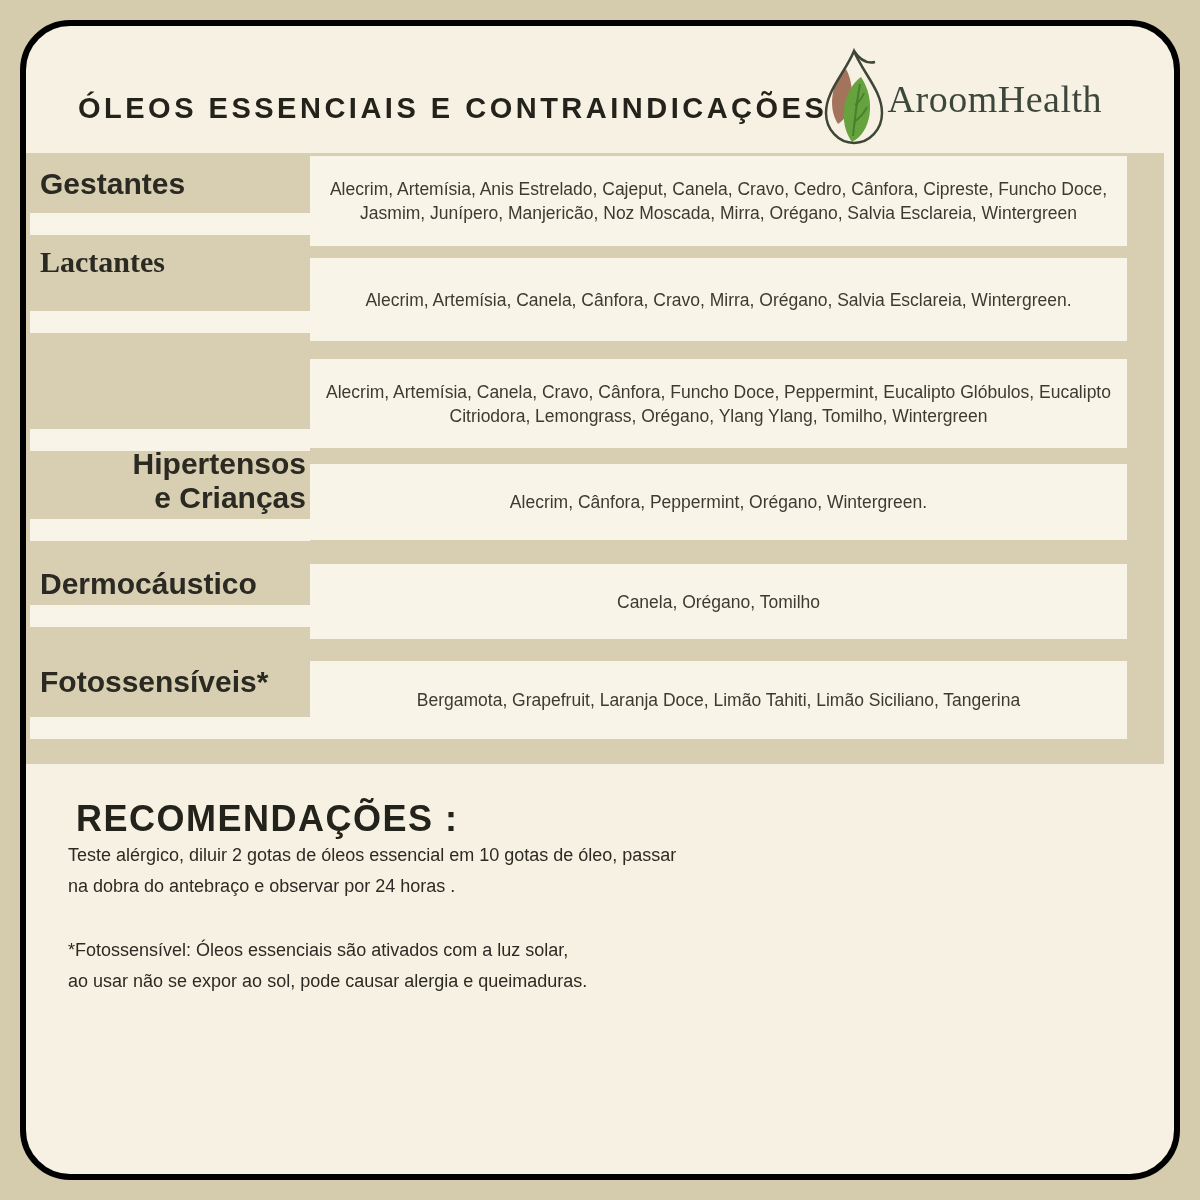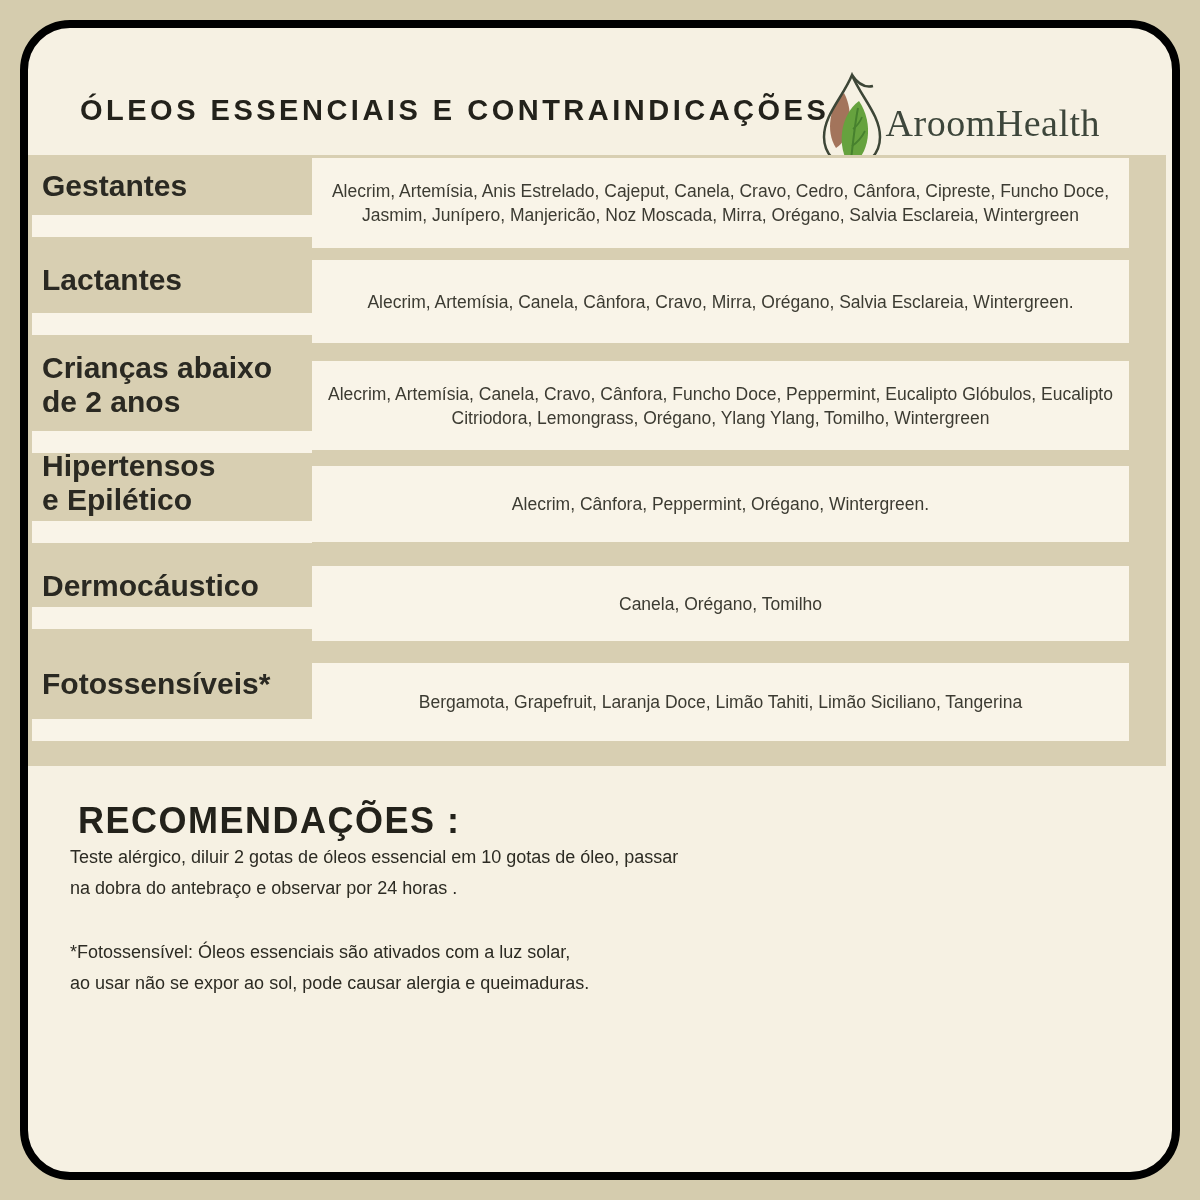--- a/index.html
+++ b/index.html
@@ -5,31 +5,31 @@
   html,body{margin:0;padding:0;}
   body{
     width:1200px;height:1200px;position:relative;
     background:#d5ccae;
     font-family:"Liberation Sans", sans-serif;
     -webkit-font-smoothing:antialiased;
   }
   .panel{
     position:absolute;left:20px;top:20px;right:20px;bottom:20px;
     background:#f6f1e3;
-    border:8px solid #000000;
+    border:6px solid #000000;
     border-radius:50px;
     overflow:hidden;
   }
   .title{
     position:absolute;left:52px;top:66px;
     font-size:29px;font-weight:bold;letter-spacing:3.5px;
     color:#23221b;white-space:nowrap;
   }
   .logo{
-    position:absolute;right:72px;top:43px;
+    position:absolute;right:72px;top:21px;
     display:flex;align-items:center;
   }
   .logo svg{display:block;}
   .logo-text{
     font-family:"Liberation Serif", serif;
     font-size:38px;color:#3d463b;margin-left:-8px;letter-spacing:0.5px;
   }
   .band{
     position:absolute;left:0px;top:127px;width:1138px;height:611px;
     background:#d8cfb2;
@@ -91,40 +91,36 @@
       <div class="oils">Alecrim, Artemísia, Anis Estrelado, Cajeput, Canela, Cravo, Cedro, Cânfora, Cipreste, Funcho Doce, Jasmim, Junípero, Manjericão, Noz Moscada, Mirra, Orégano, Salvia Esclareia, Wintergreen</div>
     </div>
     <div class="row-label" style="top:14px;">
       <div>Gestantes</div>
     </div>
 
     <div class="row-strip" style="top:158px;"></div>
     <div class="row-box" style="top:105px;height:83px;">
       <div class="oils">Alecrim, Artemísia, Canela, Cânfora, Cravo, Mirra, Orégano, Salvia Esclareia, Wintergreen.</div>
     </div>
-    <div class="row-label" style="top:108px;">
+    <div class="row-label" style="top:92px;font-family:Liberation Serif, serif;">
       <div>Lactantes</div>
     </div>
 
     <div class="row-strip" style="top:276px;"></div>
     <div class="row-box" style="top:206px;height:89px;align-items:center;">
       <div class="oils">Alecrim, Artemísia, Canela, Cravo, Cânfora, Funcho Doce, Peppermint, Eucalipto Glóbulos, Eucalipto Citriodora, Lemongrass, Orégano, Ylang Ylang, Tomilho, Wintergreen</div>
     </div>
-    <div class="row-label" style="top:196px;">
-      <div>Crianças abaixo</div>
-      <div>de 2 anos</div>
-    </div>
 
     <div class="row-strip" style="top:366px;"></div>
     <div class="row-box" style="top:311px;height:76px;">
       <div class="oils">Alecrim, Cânfora, Peppermint, Orégano, Wintergreen.</div>
     </div>
-    <div class="row-label" style="top:294px;">
+    <div class="row-label" style="top:294px;text-align:right;">
       <div>Hipertensos</div>
-      <div>e Epilético</div>
+      <div>e Crianças</div>
     </div>
 
     <div class="row-strip" style="top:452px;"></div>
     <div class="row-box" style="top:411px;height:75px;">
       <div class="oils">Canela, Orégano, Tomilho</div>
     </div>
     <div class="row-label" style="top:414px;">
       <div>Dermocáustico</div>
     </div>
 

